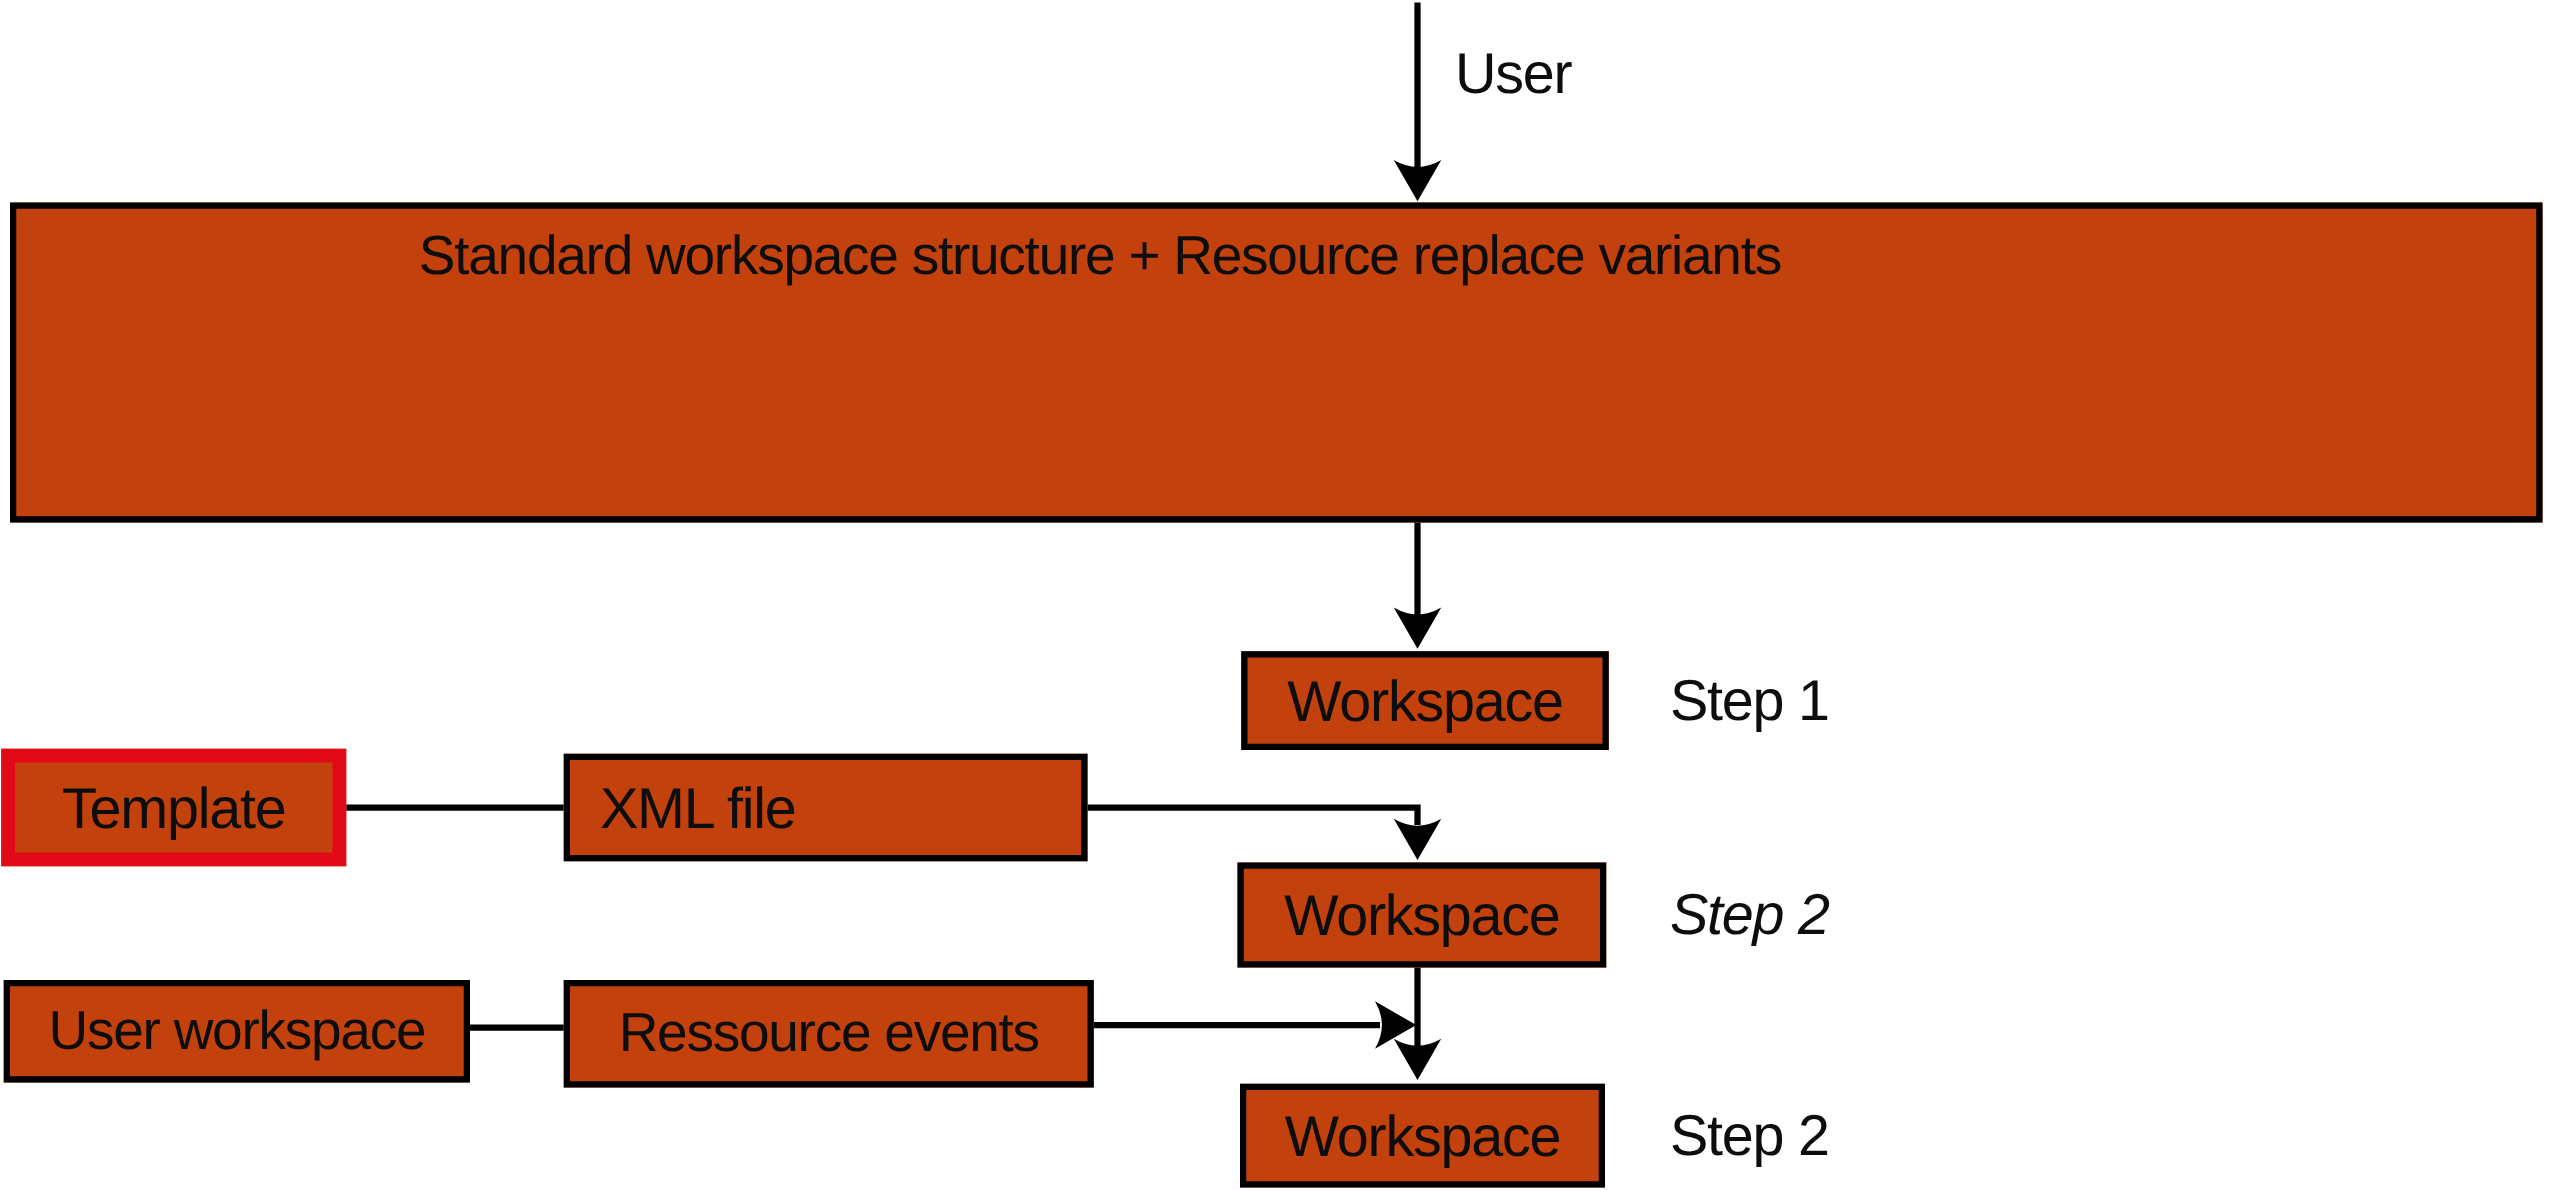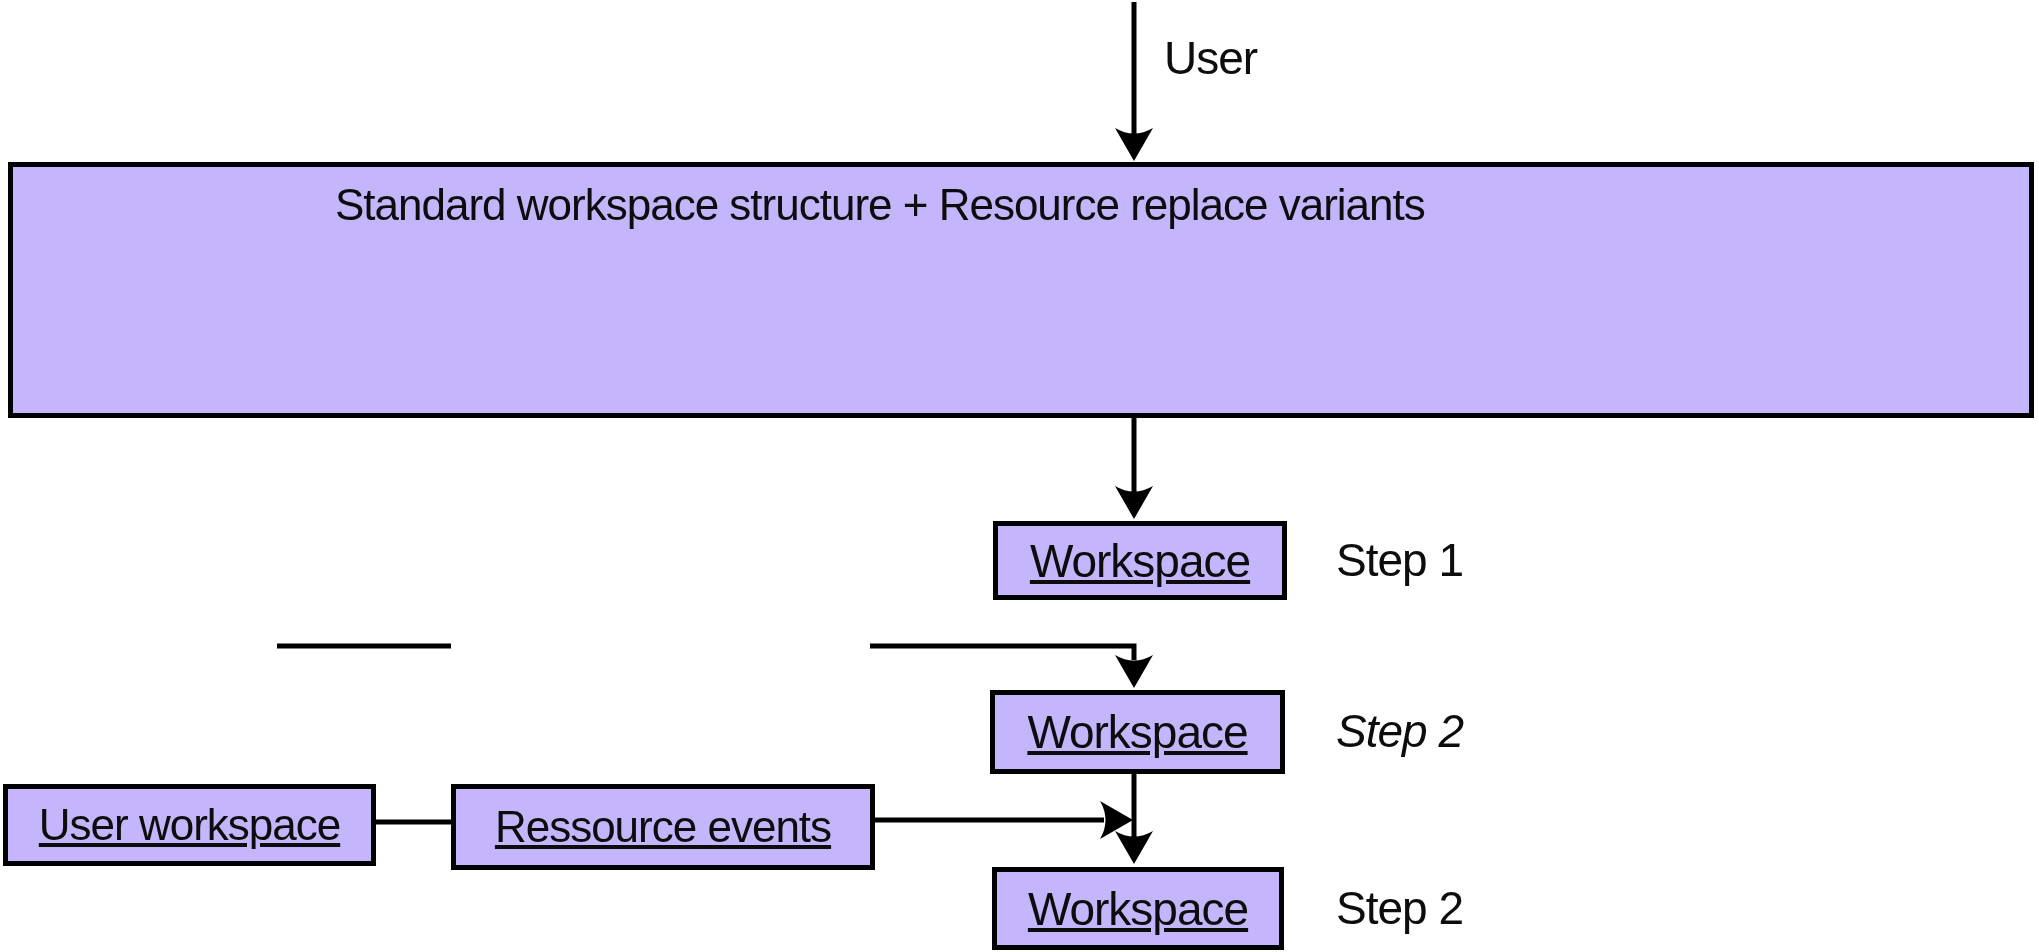--- a/index.html
+++ b/index.html
@@ -12,24 +12,24 @@
   .canvas{
     position:relative;
     width:2039px;height:952px;
     background:var(--bg);
     font-family:"Liberation Sans","DejaVu Sans",sans-serif;
     color:var(--text);
     overflow:hidden;
   }
   .svg-layer{position:absolute;left:0;top:0;width:2039px;height:952px;}
   .box{
-    position:absolute;box-sizing:border-box;background:#c4b5fd;
+    position:absolute;box-sizing:border-box;background:#c2410c;
     border:5px solid var(--line);
     display:flex;align-items:center;justify-content:center;
-    letter-spacing:-1px;white-space:nowrap;text-decoration:underline;
+    letter-spacing:-1px;white-space:nowrap;
   }
   .label{position:absolute;letter-spacing:-1px;white-space:nowrap;display:flex;align-items:center;}
   .big-box{left:8px;top:162px;width:2026px;height:256px;justify-content:flex-start;align-items:flex-start;}
   .big-box .title{position:absolute;left:322px;top:10px;font-size:44px;line-height:1.25;}
   .start-label{left:1164px;top:28px;height:60px;font-size:46px;}
   .ws1{left:993px;top:521px;width:294px;height:79px;font-size:46px;}
   .ws2{left:990px;top:690px;width:295px;height:84px;font-size:46px;}
   .ws3{left:992px;top:867px;width:292px;height:83px;font-size:46px;}
   .step{left:1317px;height:60px;font-size:46px;margin-left:19px;}
   .step1{top:530px;}
@@ -71,20 +71,22 @@
 
   <div class="label start-label">User</div>
 
   <div class="box big-box">
     <span class="title">Standard workspace structure + Resource replace variants</span>
   </div>
 
   <div class="box ws1">Workspace</div>
   <div class="label step step1">Step 1</div>
 
+  <div class="box template-box">Template</div>
+  <div class="box xml-box">XML file</div>
 
   <div class="box ws2">Workspace</div>
   <div class="label step step2">Step 2</div>
 
   <div class="box re-box">Ressource events</div>
   <div class="box uw-box">User workspace</div>
 
   <div class="box ws3">Workspace</div>
   <div class="label step step3">Step 2</div>
 

